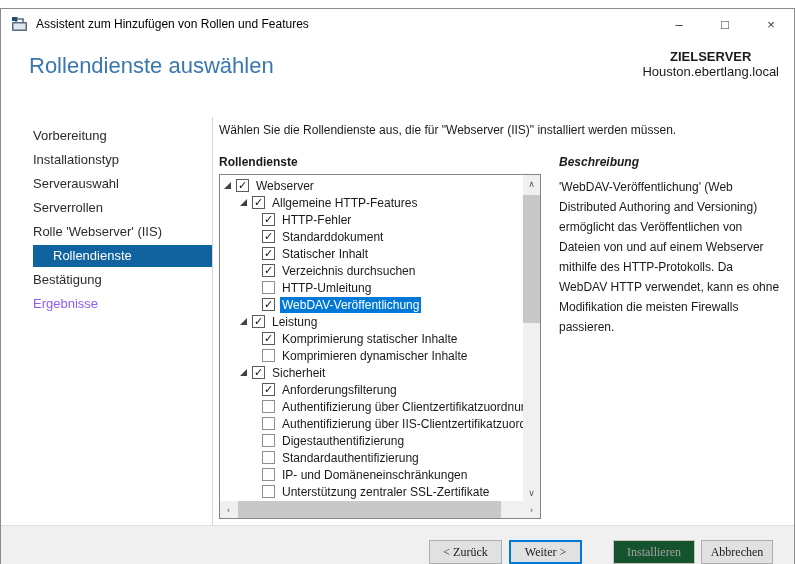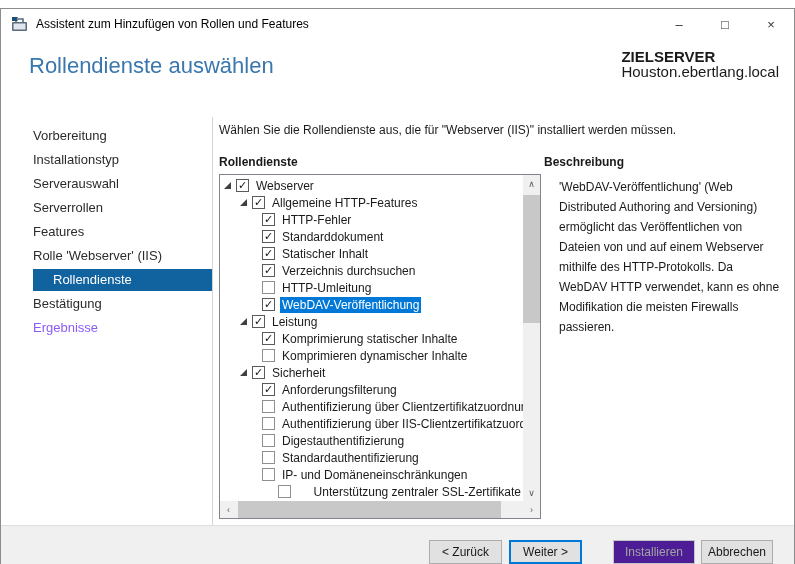--- a/index.html
+++ b/index.html
@@ -13,38 +13,38 @@
     display: flex; align-items: center; padding-left: 10px; background: #ffffff; }
   .app-icon { width: 17px; height: 15px; margin-right: 8px; flex: 0 0 auto; }
   .title-text { font-size: 12px; color: #000000; }
   .win-controls { position: absolute; right: 0; top: 0; height: 30px; display: flex; }
   .win-btn { width: 46px; height: 30px; display: flex; align-items: center;
     justify-content: center; font-size: 13px; color: #333333; }
   
   .header { position: absolute; top: 30px; left: 0; right: 0; height: 78px; background: #ffffff; }
   .page-title { position: absolute; left: 28px; top: 14px; font-size: 22px;
     font-weight: 400; color: var(--title_blue, #3a77ae); }
-  .target-block { position: absolute; right: 15px; top: 10px; text-align: left;
-    font-size: 15px; color: #1a1a1a; line-height: 15px; }
+  .target-block { position: absolute; right: 15px; top: 10px; text-align: center;
+    font-size: 13px; color: #1a1a1a; line-height: 15px; }
   .target-label { font-weight: 700; }
   
   .content { position: absolute; top: 108px; left: 0; right: 0; bottom: 46px; background: #ffffff; }
   .sidebar { position: absolute; left: 12px; top: 0; bottom: 0; width: 200px;
     border-right: 1px solid #d4d4d4; padding-top: 7px; }
   .side-item { height: 24px; line-height: 24px; padding-left: 20px;
     font-size: 13px; color: #2b2b2b; white-space: nowrap; overflow: hidden; }
   .side-item.selected { margin-left: 20px; padding-left: 20px; height: 22px; line-height: 22px;
     margin-top: 1px; margin-bottom: 1px;
     background: var(--nav_selected_blue, #11639f); color: #ffffff; }
   .side-item.disabled { color: #8b5cf6; }
   .main { position: absolute; left: 201px; right: 0; top: 0; bottom: 0; }
   .instruction { position: absolute; left: 17px; top: 6px; font-size: 12px; color: #1a1a1a; }
   .col-label { position: absolute; font-size: 12px; font-weight: 700; color: #1a1a1a; top: 38px; }
   .col-label.tree-head { left: 17px; }
-  .col-label.desc-head { left: 342px; }
+  .col-label.desc-head { left: 357px; font-style: italic; }
   
   .treebox { position: absolute; left: 17px; top: 57px; width: 322px; height: 345px;
     border: 1px solid #82838c; background: #ffffff; }
   .tree-viewport { position: absolute; left: 0; top: 0; right: 17px; bottom: 17px;
     overflow: hidden; padding-top: 2px; }
   .tree-row { height: 17px; display: flex; align-items: center; white-space: nowrap;
     font-size: 12px; color: #1a1a1a; }
   .expander { width: 12px; flex: 0 0 auto; display: flex; align-items: center; }
   .expander::before { content: ""; width: 0; height: 0;
     border-left: 7px solid transparent; border-bottom: 7px solid #404040; }
@@ -67,24 +67,24 @@
   .vthumb { position: absolute; left: 0; top: 20px; width: 17px; height: 128px; background: #c8c8c8; }
   .hthumb { position: absolute; left: 18px; top: 0; width: 263px; height: 17px; background: #c8c8c8; }
   
   .desc-text { position: absolute; left: 357px; top: 60px; width: 224px;
     font-size: 12px; line-height: 20px; color: #1a1a1a; }
   
   .footer { position: absolute; left: 0; right: 0; bottom: 0; height: 46px;
     background: var(--footer_bg, #f0f0f0); border-top: 1px solid #dfdfdf; }
   .btn { position: absolute; top: 14px; height: 24px; font-size: 12px; color: #1a1a1a;
     background: #e1e1e1; border: 1px solid #adadad; display: flex;
-    align-items: center; justify-content: center; font-family: Liberation Sans, sans-serif; }
+    align-items: center; justify-content: center; font-family: Liberation Serif, serif; }
   .btn-back { left: 428px; width: 73px; }
   .btn-next { left: 508px; width: 73px; border: 2px solid var(--accent, #0078d7); }
-  .btn-install { left: 612px; width: 82px; background: #4c1d95; border-color: #c5c5c5; color: #a3a3a3; }
+  .btn-install { left: 612px; width: 82px; background: #14532d; border-color: #c5c5c5; color: #a3a3a3; }
   .btn-cancel { left: 700px; width: 72px; }
 </style>
 </head>
 <body>
 
 <div class="window">
 
   <div class="titlebar">
     <svg class="app-icon" viewBox="0 0 17 15">
       <rect x="1" y="5" width="15" height="9" rx="1" fill="#5a6b7d"></rect>
@@ -107,21 +107,20 @@
       <div>Houston.ebertlang.local</div>
     </div>
   </div>
 
   <div class="content">
     <div class="sidebar">
         <div class="side-item">Vorbereitung</div>
         <div class="side-item">Installationstyp</div>
         <div class="side-item">Serverauswahl</div>
         <div class="side-item">Serverrollen</div>
-        <div class="side-item">Features</div>
         <div class="side-item">Rolle 'Webserver' (IIS)</div>
         <div class="side-item selected">Rollendienste</div>
         <div class="side-item">Bestätigung</div>
         <div class="side-item disabled">Ergebnisse</div>
       </div>
 
     <div class="main">
       <div class="instruction">Wählen Sie die Rollendienste aus, die für "Webserver (IIS)" installiert werden müssen.</div>
       <div class="col-label tree-head">Rollendienste</div>
       <div class="col-label desc-head">Beschreibung</div>
@@ -211,21 +210,21 @@
             <div class="tree-row" style="padding-left: 36px;">
               <span class="leaf-spacer"></span>
               <span class="checkbox"></span>
               <span class="tree-label">Standardauthentifizierung</span>
             </div>
             <div class="tree-row" style="padding-left: 36px;">
               <span class="leaf-spacer"></span>
               <span class="checkbox"></span>
               <span class="tree-label">IP- und Domäneneinschränkungen</span>
             </div>
-            <div class="tree-row" style="padding-left: 36px; justify-content: space-between;">
+            <div class="tree-row" style="padding-left: 36px;">
               <span class="leaf-spacer"></span>
               <span class="checkbox"></span>
               <span class="tree-label">Unterstützung zentraler SSL-Zertifikate</span>
             </div>
           </div>
         <div class="vscroll">
           <div class="scroll-arrow up">∧</div>
           <div class="vthumb"></div>
           <div class="scroll-arrow down">∨</div>
         </div>

